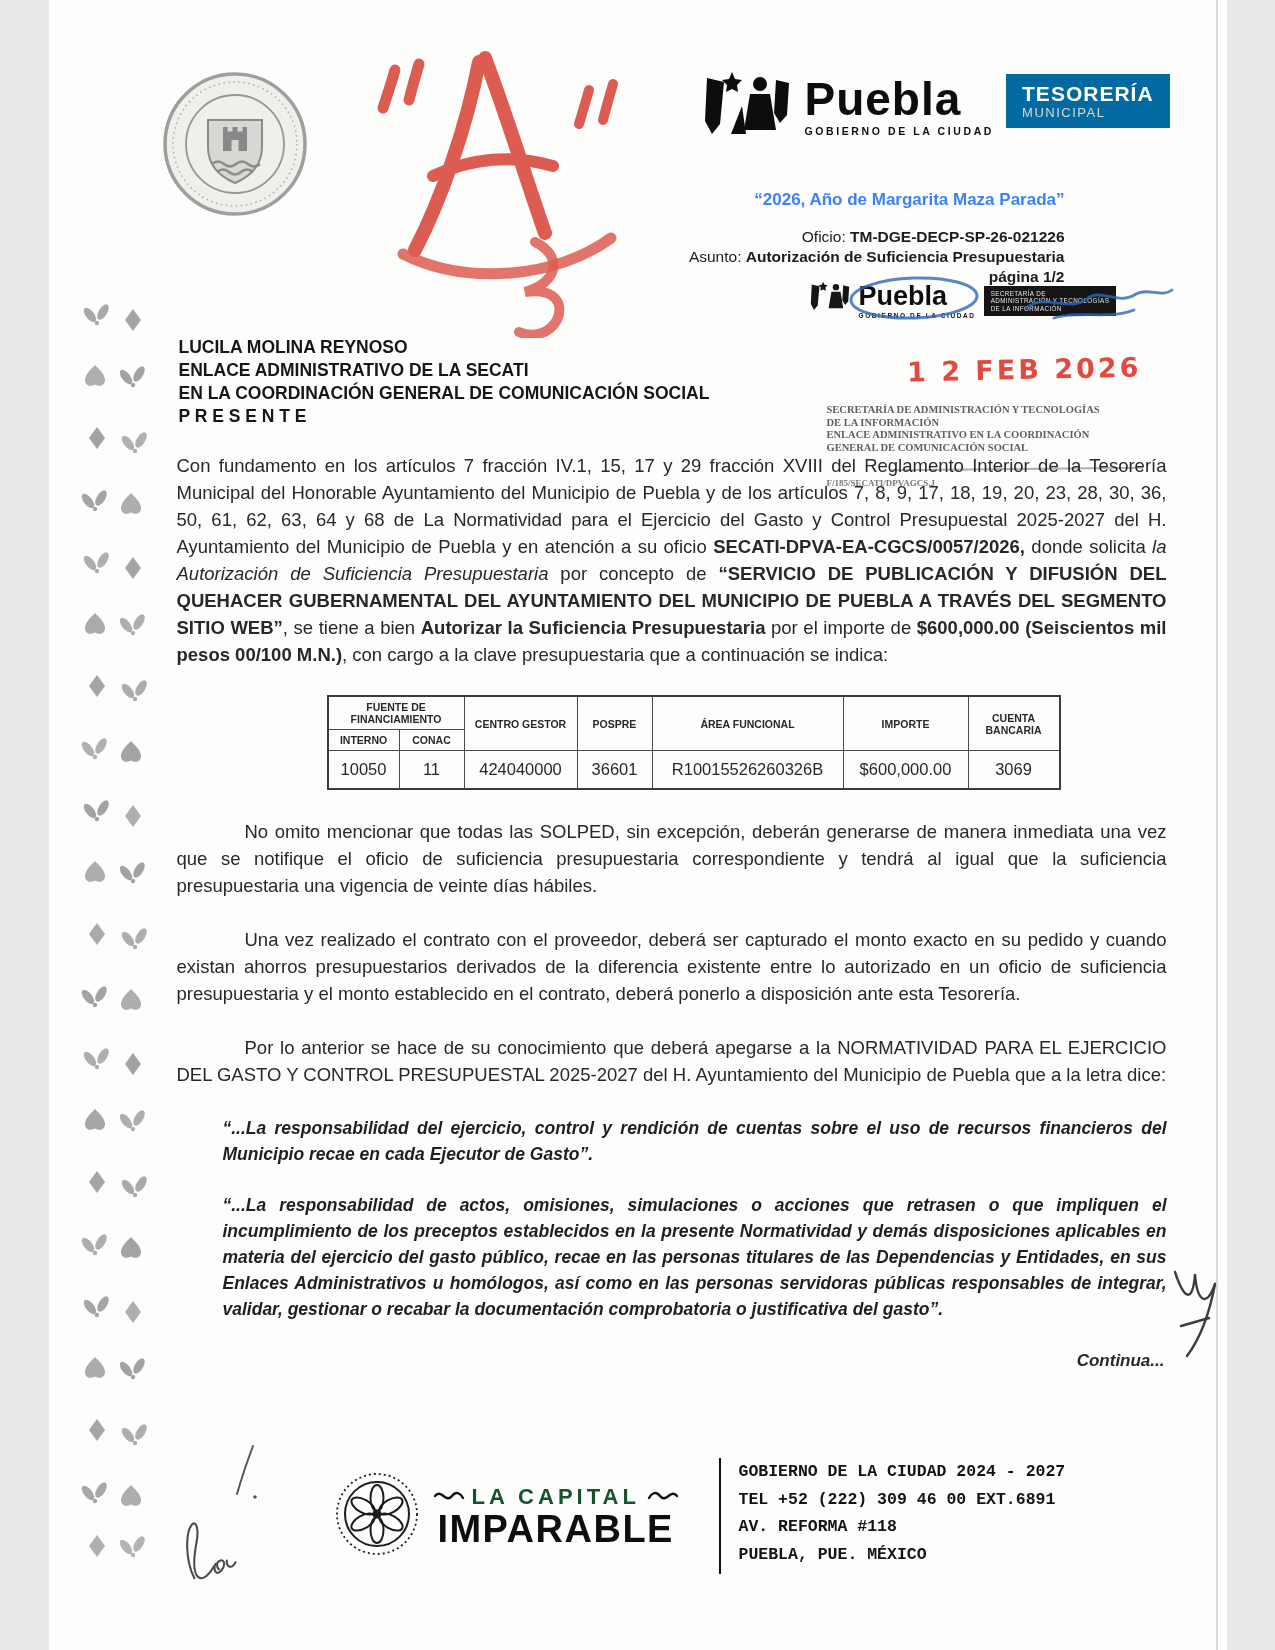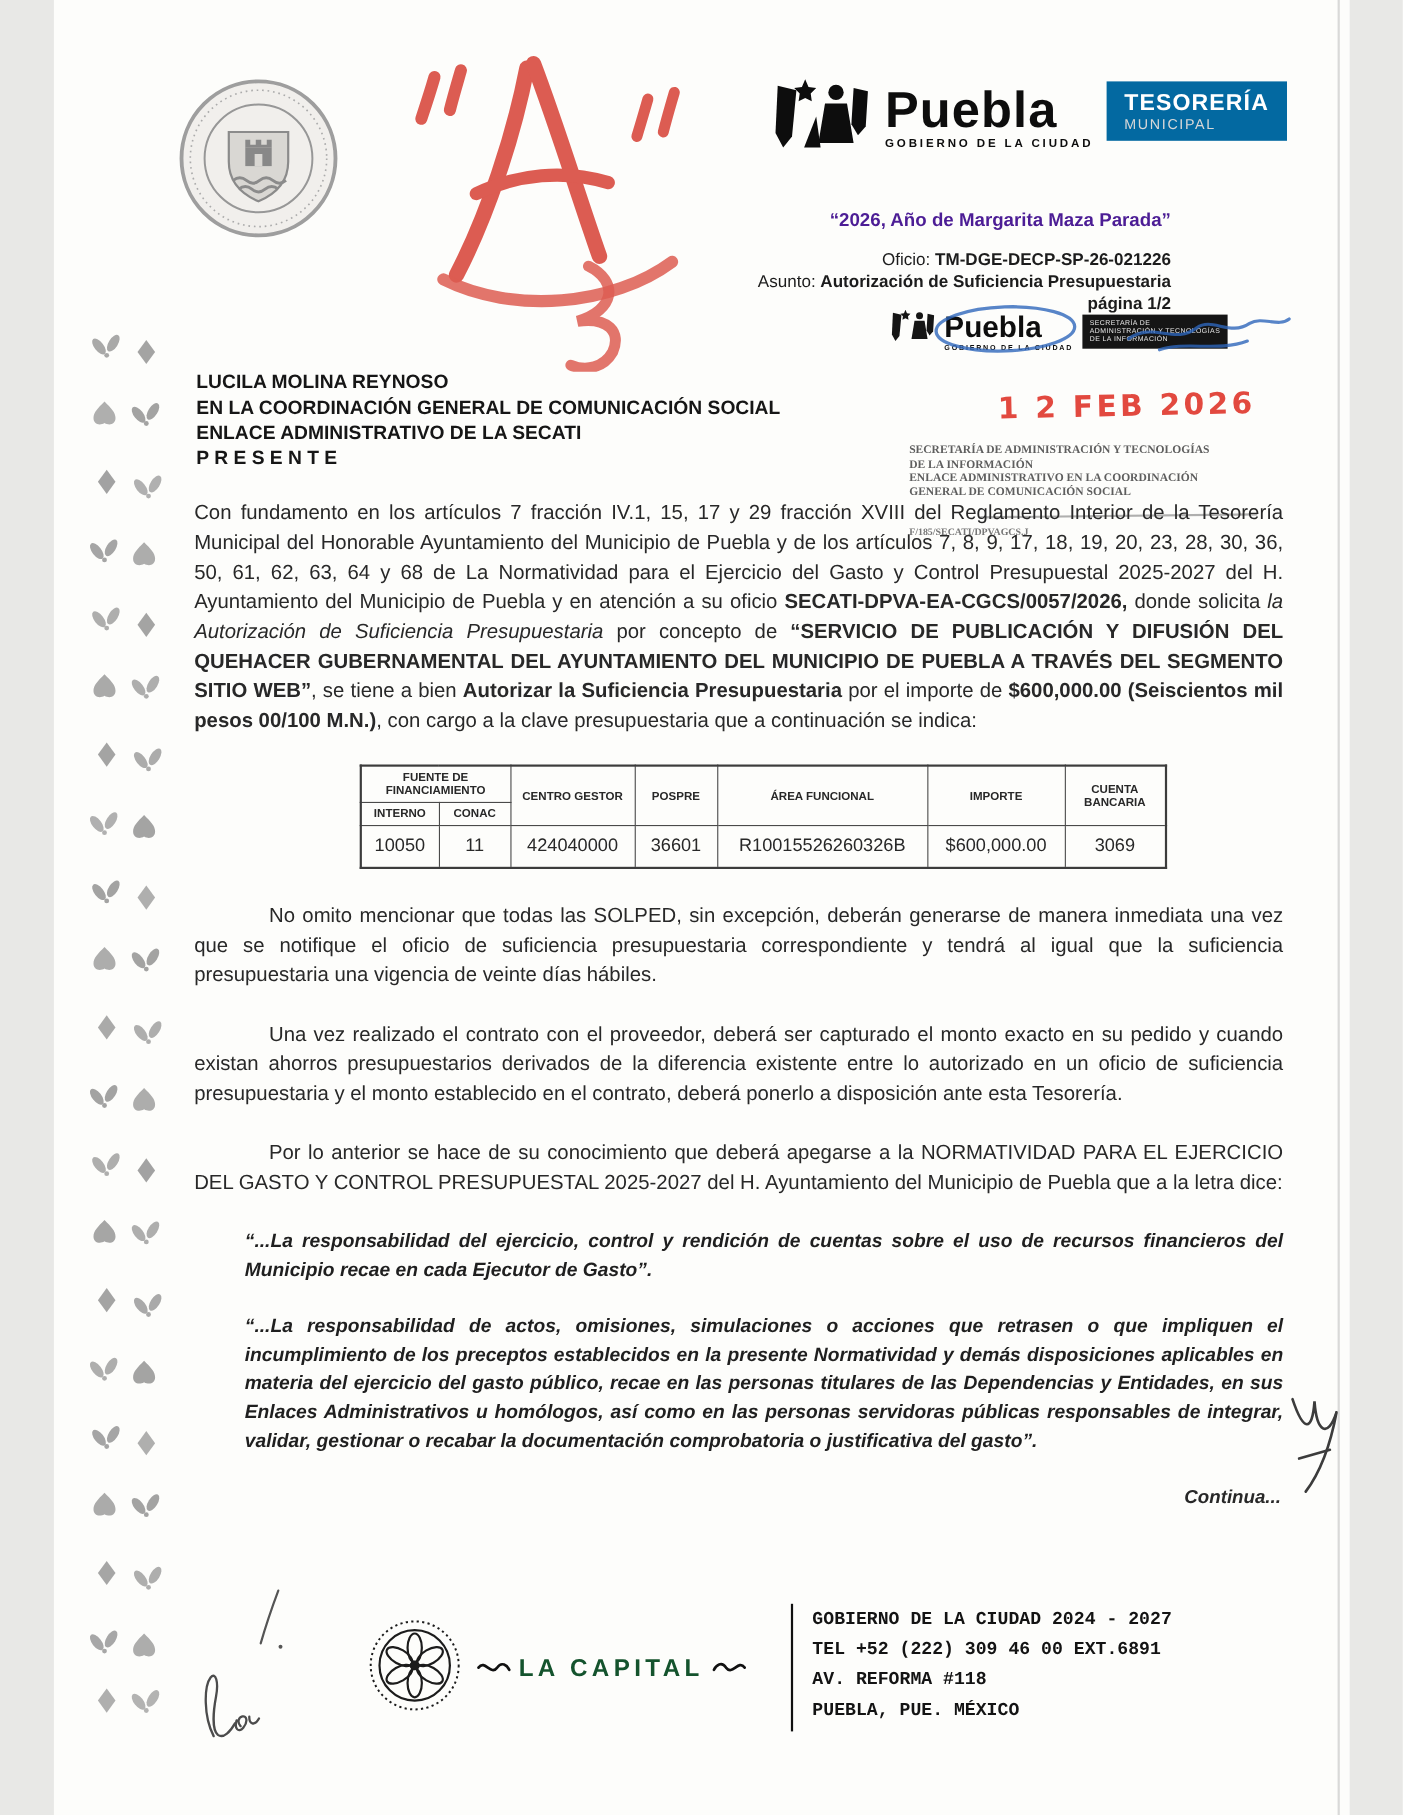--- a/index.html
+++ b/index.html
@@ -23,21 +23,21 @@
 
   
   .brand{position:absolute;left:652px;top:70px;display:flex;align-items:flex-start;gap:12px;}
   .brand-text{display:flex;flex-direction:column;margin-top:6px;}
   .brand-name{font-size:46px;font-weight:800;letter-spacing:1px;color:#0d0d0d;line-height:46px;}
   .brand-sub{font-size:10.5px;font-weight:700;letter-spacing:2.6px;color:#0d0d0d;margin-top:3px;}
   .brand-box{background:#0369a1;color:#fff;padding:9px 16px 8px;margin-top:4px;}
   .brand-box .t1{font-size:21px;font-weight:800;letter-spacing:1px;line-height:22px;}
   .brand-box .t2{font-size:13px;letter-spacing:1.5px;color:#d8d8d8;}
 
-  .motto{position:absolute;right:162px;top:190px;font-weight:700;font-size:17px;color:#4c1d95;margin-left:32px;}
+  .motto{position:absolute;right:162px;top:190px;font-weight:700;font-size:17px;color:#3b82f6;margin-left:32px;}
   .ref-block{position:absolute;right:162px;top:227px;text-align:right;font-size:15.5px;line-height:20px;color:#1c1c1c;}
 
   
   .stamp2{position:absolute;left:760px;top:280px;display:flex;align-items:center;gap:8px;}
   .stamp2-namecol{position:relative;display:flex;flex-direction:column;align-items:flex-start;}
   .stamp2-name{font-size:27px;font-weight:800;color:#0d0d0d;line-height:27px;}
   .stamp2-sub{font-size:6.5px;font-weight:700;letter-spacing:1.6px;color:#0d0d0d;margin-top:2px;}
   .stamp2-ellipse{position:absolute;left:-12px;top:-9px;pointer-events:none;}
   .stamp2-box{background:#151515;color:#fff;padding:4px 7px;line-height:7.5px;}
   .stamp2-box div{font-size:6.3px;letter-spacing:.4px;white-space:nowrap;color:#e7e7e7;}
@@ -249,22 +249,22 @@
           <path d="M30,36 C54,28 84,38 110,28"></path>
         </g>
       </svg>
     </span>
   </div>
 
   <div class="date-stamp">1 2 FEB 2026</div>
 
   <div class="recipient">
     <div>LUCILA MOLINA REYNOSO</div>
+    <div>ENLACE ADMINISTRATIVO DE LA SECATI</div>
     <div>EN LA COORDINACIÓN GENERAL DE COMUNICACIÓN SOCIAL</div>
-    <div>ENLACE ADMINISTRATIVO DE LA SECATI</div>
     <div>P R E S E N T E</div>
   </div>
 
   <div class="dept-stamp">
     <div>SECRETARÍA DE ADMINISTRACIÓN Y TECNOLOGÍAS</div>
     <div>DE LA INFORMACIÓN</div>
     <div>ENLACE ADMINISTRATIVO EN LA COORDINACIÓN</div>
     <div>GENERAL DE COMUNICACIÓN SOCIAL</div>
     <div class="folio">F/185/SECATI/DPVAGCS.J</div>
   </div>
@@ -348,20 +348,21 @@
     <div class="capital-text">
       <div class="cap-line1">
         <span><svg width="32" height="16" viewBox="0 0 32 16">
               <path d="M2,8 C8,0 13,16 19,8 C23,2 28,6 30,10" stroke="#111" fill="none" stroke-width="2.4" stroke-linecap="round"></path>
             </svg></span>
         <span>LA CAPITAL</span>
         <span style="transform:scaleX(-1);display:inline-block;"><svg width="32" height="16" viewBox="0 0 32 16">
               <path d="M2,8 C8,0 13,16 19,8 C23,2 28,6 30,10" stroke="#111" fill="none" stroke-width="2.4" stroke-linecap="round"></path>
             </svg></span>
       </div>
+      <div class="cap-line2">IMPARABLE</div>
     </div>
   </div>
 
   <div class="tick-mark">
     <svg width="32" height="62" viewBox="0 0 32 62">
       <path d="M22,4 C16,20 10,38 6,52" stroke="#555" stroke-width="2" fill="none" stroke-linecap="round"></path>
       <circle cx="24" cy="55" r="1.8" fill="#555"></circle>
     </svg>
   </div>
   <div class="leo-mark">

